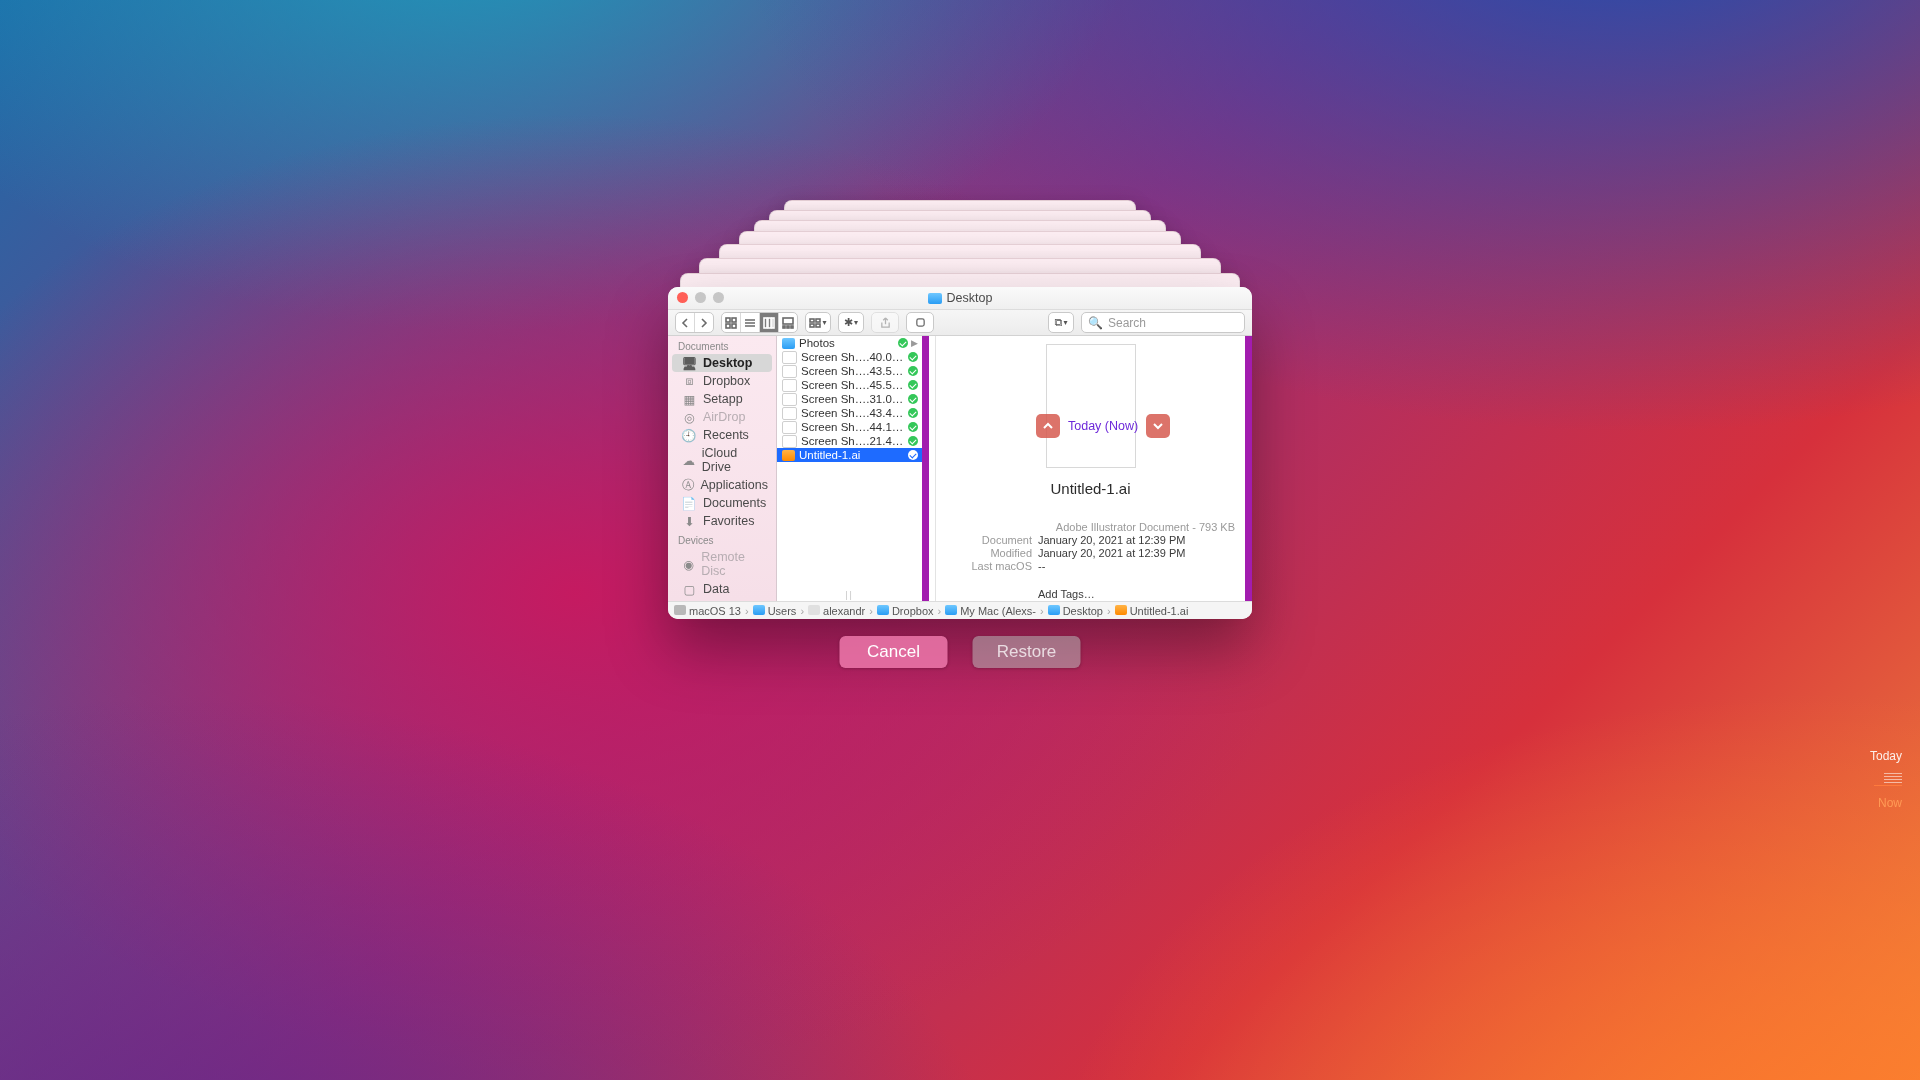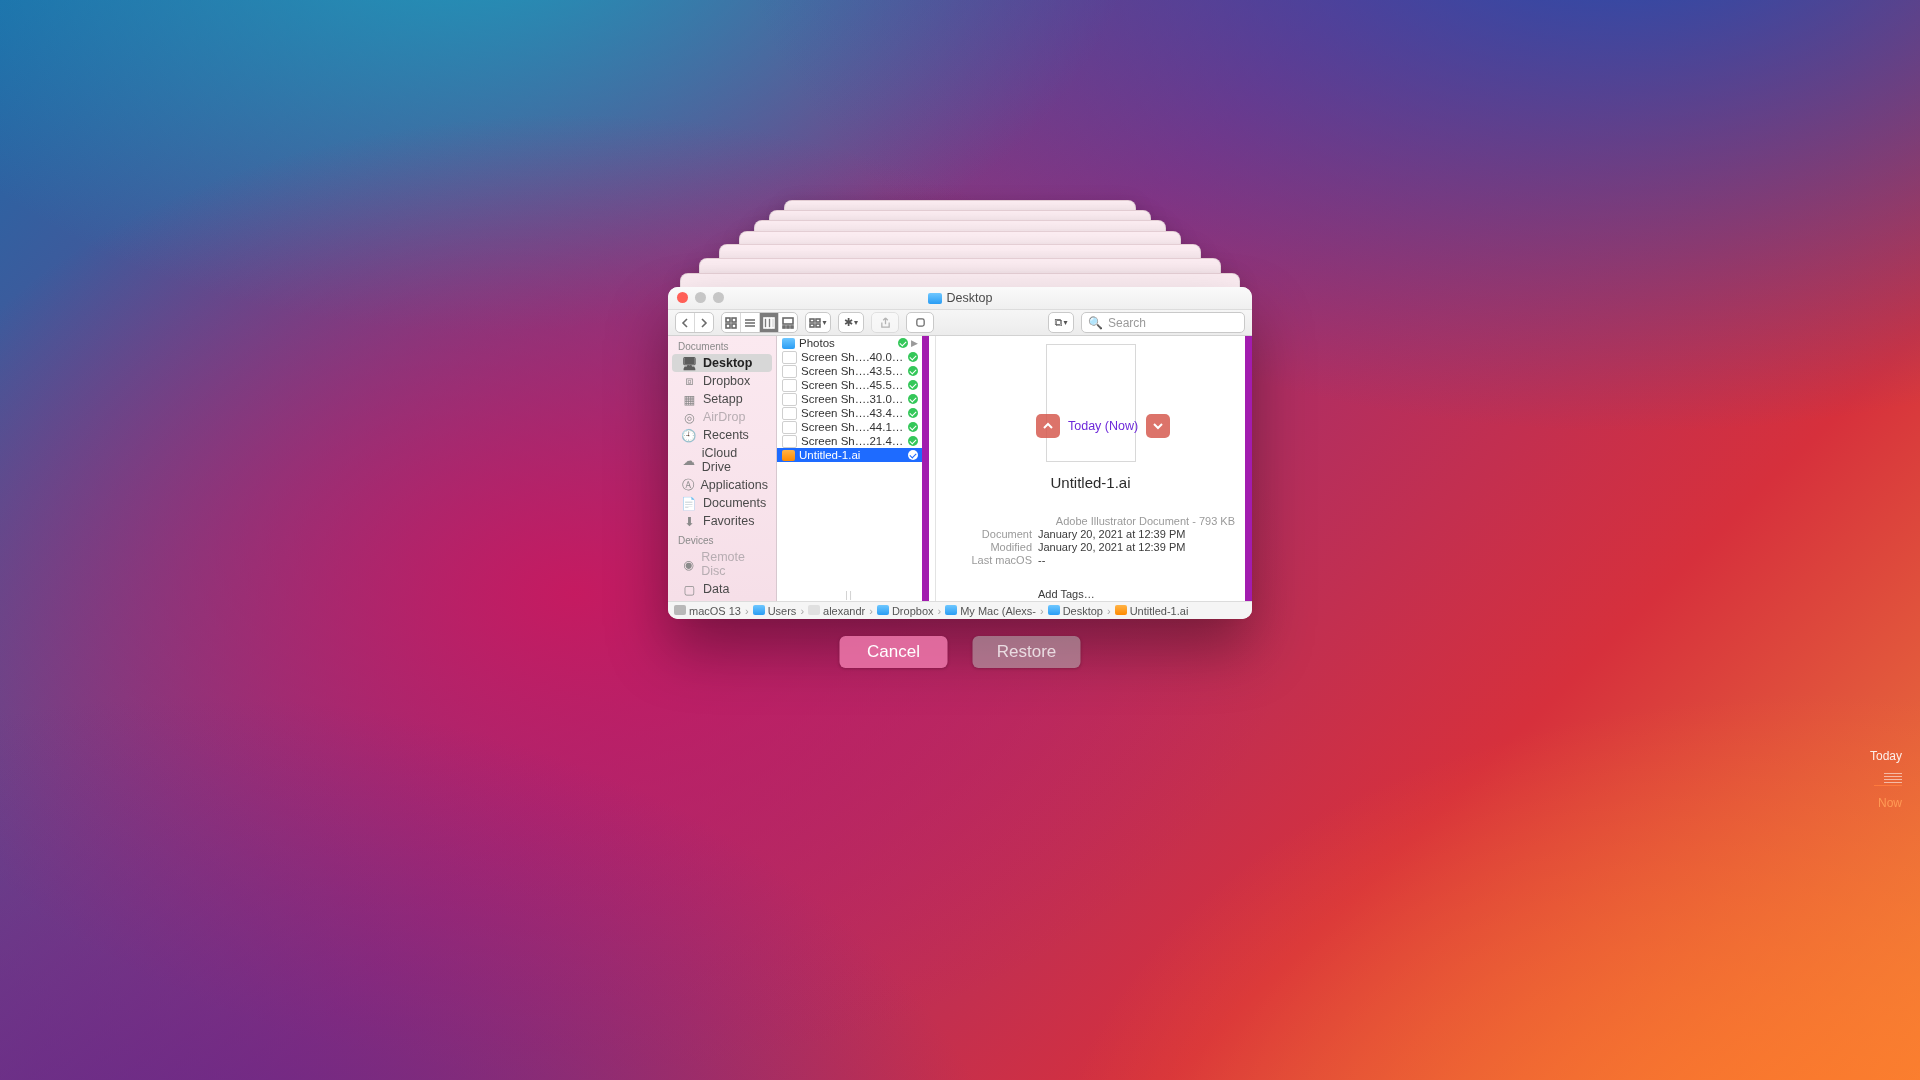--- a/index.html
+++ b/index.html
@@ -64,21 +64,21 @@
   .handle{position:absolute;bottom:1px;width:100%;text-align:center;color:#c5c5c5;font-size:9px;letter-spacing:2px}
   
   .prev{flex:1;display:flex;flex-direction:column;align-items:center;padding:8px 10px 0}
   .thumb{width:88px;height:122px;border:1px solid #d8d8d8;background:#fff;margin-top:0}
   .pvname{margin-top:12px;font-size:15px;color:#2b2b2b}
   .meta{margin-top:24px;width:100%;font-size:11px}
   .meta .line{display:flex;gap:6px;margin:1px 0}
   .meta .k{width:86px;text-align:right;color:#9a9a9a}
   .meta .v{color:#3a3a3a}
   .kind{text-align:right;color:#9a9a9a;font-size:11px;margin-bottom:1px}
-  .addtags{color:#0a66ff;margin-top:21px}
+  .addtags{color:#0a66ff;margin-top:15px}
   
   .path{height:17px;border-top:1px solid #dcdcdc;background:#f5f5f5;display:flex;align-items:center;padding:0 6px;gap:4px;font-size:11px;color:#555;overflow:hidden}
   .path .p{display:flex;align-items:flex-start;gap:3px}
   .path .ico{width:12px;height:10px;border-radius:2px;background:linear-gradient(#6ec7ff,#2a9df4)}
   .path .ico.hd{background:#b8b8b8}
   .path .ico.home{background:#e0e0e0}
   .path .ico.ai{background:linear-gradient(#ffb347,#ff8a00)}
   .path .sep{color:#a5a5a5}
   
   .btns{position:absolute;left:50%;top:636px;transform:translateX(-50%);display:flex;gap:25px}

